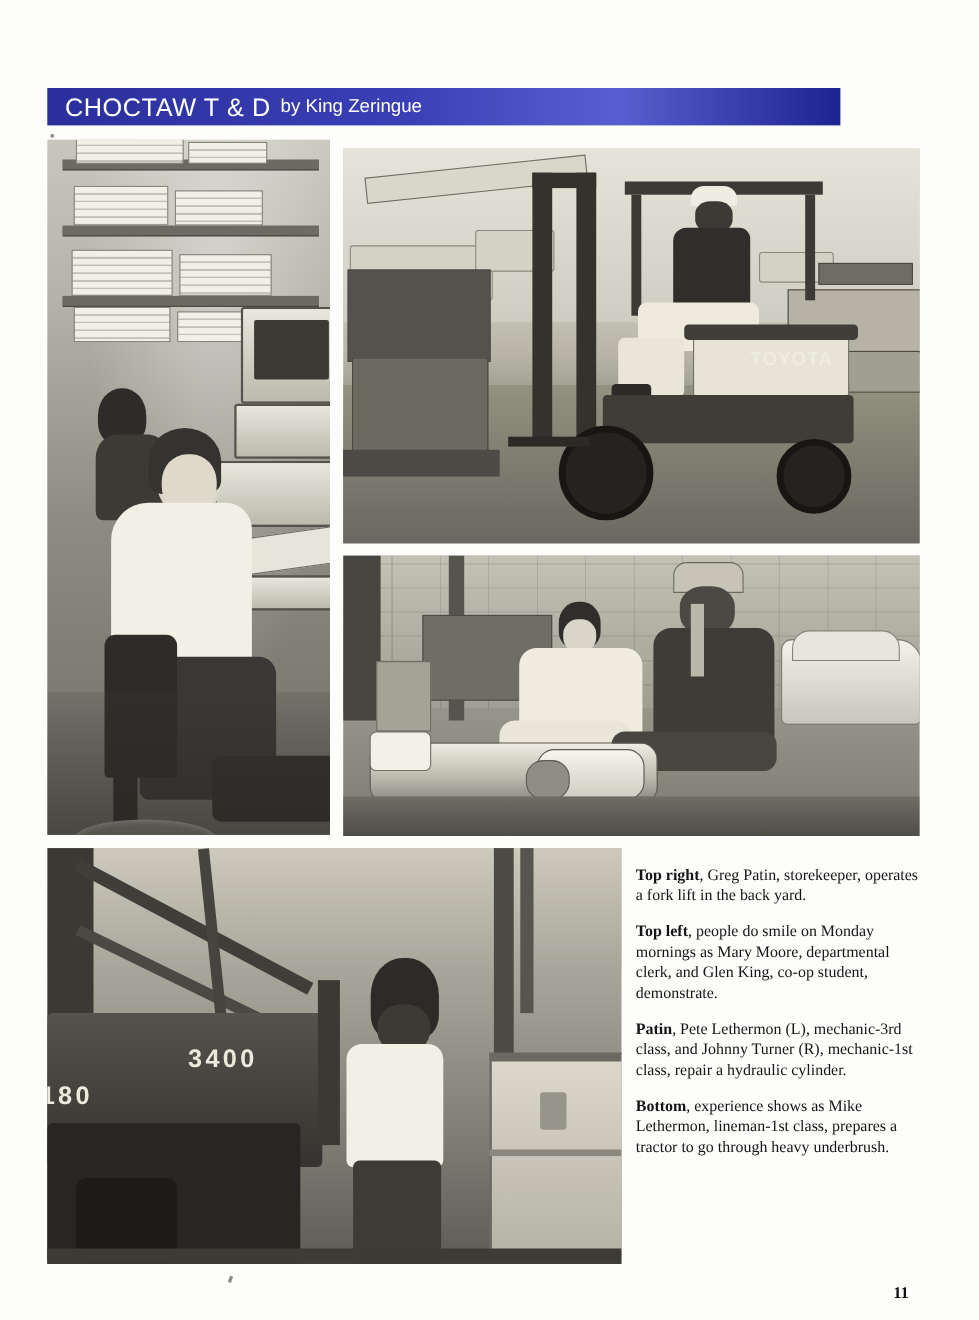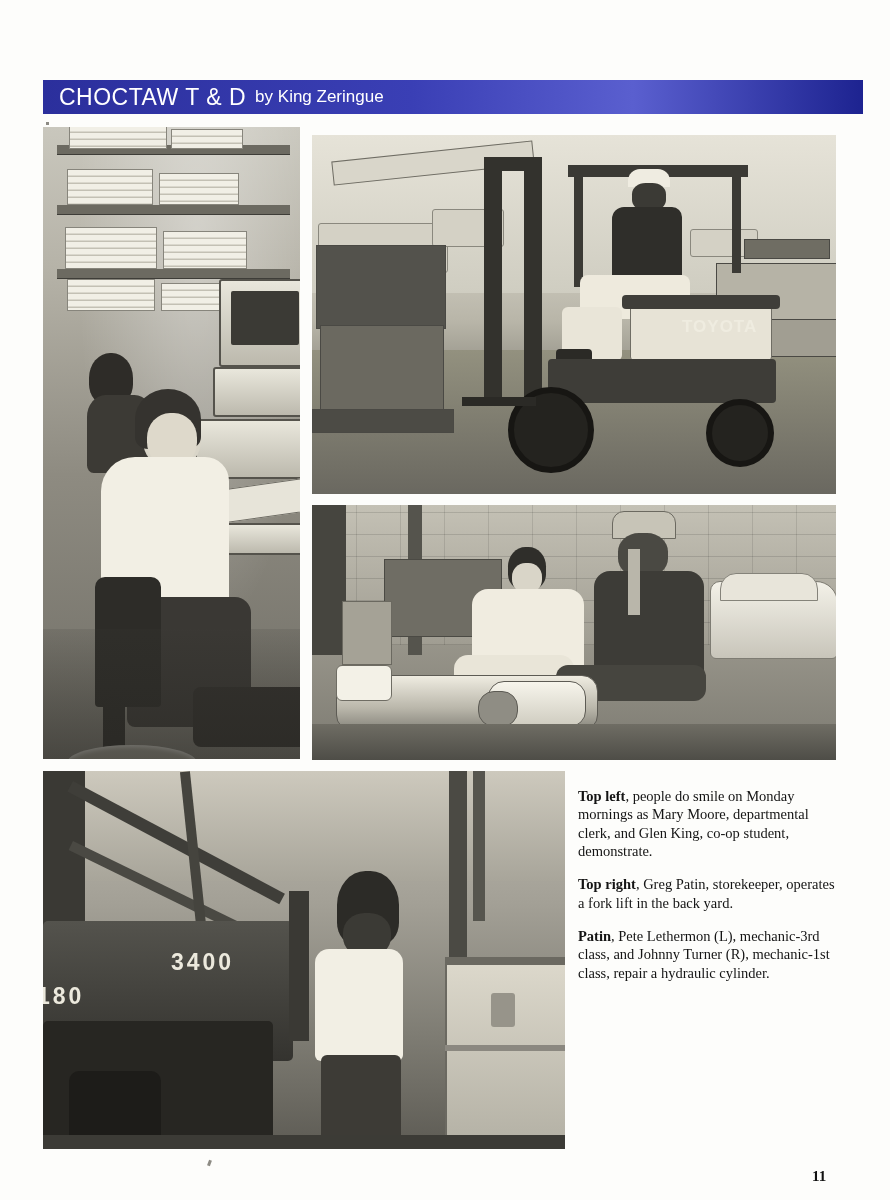--- a/index.html
+++ b/index.html
@@ -22,21 +22,21 @@
     width: 890px;
     height: 1200px;
     background: #fdfdfb;
   }
 
   
   .banner {
     position: absolute;
     left: 43px;
     top: 80px;
-    width: 820px;
+    width: 721px;
     height: 34px;
     background: linear-gradient(90deg, #2b2f9c 0%, #3a3fb5 45%, #5a5fcf 72%, #1d2390 100%);
     display: flex;
     align-items: center;
     overflow: hidden;
   }
   .banner-title {
     font-family: "Liberation Sans", sans-serif;
     color: #ffffff;
     font-size: 23px;
@@ -365,28 +365,31 @@
       <div style="position:absolute; left:402px; top:186px; width:120px; height:8px; background:#6b6961;"></div>
       <div style="position:absolute; left:402px; top:274px; width:120px; height:6px; background:#8b8880;"></div>
       <div style="position:absolute; left:448px; top:222px; width:24px; height:34px; background:#97948a; border-radius:3px;"></div>
       <div style="position:absolute; left:0; bottom:0; right:0; height:14px; background:#3c3b36;"></div>
     </div>
 
   </div>
 
   <div class="captions">
     <p class="cap-block">
-      <span class="cap-lead">Top left</span><span>, people do smile on Monday mornings as Mary Moore, departmental clerk, and Glen King, co-op student, demonstrate.</span>
+      <span class="cap-lead">Top right</span><span>, Greg Patin, storekeeper, operates a fork lift in the back yard.</span>
     </p>
     <p class="cap-block">
-      <span class="cap-lead">Top right</span><span>, Greg Patin, storekeeper, operates a fork lift in the back yard.</span>
+      <span class="cap-lead">Top left</span><span>, people do smile on Monday mornings as Mary Moore, departmental clerk, and Glen King, co-op student, demonstrate.</span>
     </p>
     <p class="cap-block">
       <span class="cap-lead">Patin</span><span>, Pete Lethermon (L), mechanic-3rd class, and Johnny Turner (R), mechanic-1st class, repair a hydraulic cylinder.</span>
     </p>
+    <p class="cap-block">
+      <span class="cap-lead">Bottom</span><span>, experience shows as Mike Lethermon, lineman-1st class, prepares a tractor to go through heavy underbrush.</span>
+    </p>
   </div>
 
   <div class="page-number">11</div>
 
   <div class="speck" style="left:46px; top:122px; width:3px; height:3px;"></div>
   <div class="speck" style="left:208px; top:1160px; width:3px; height:6px; transform:rotate(20deg);"></div>
 
 </div>
 
 </body></html>

